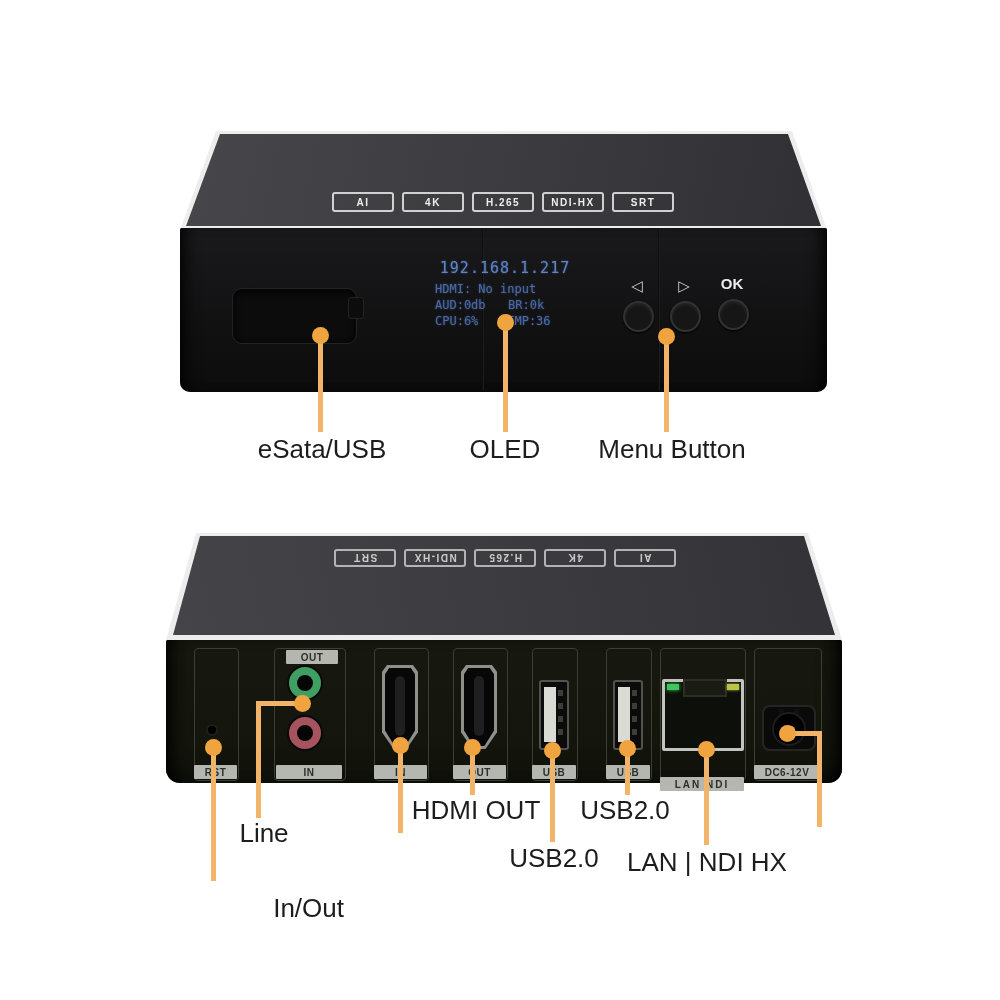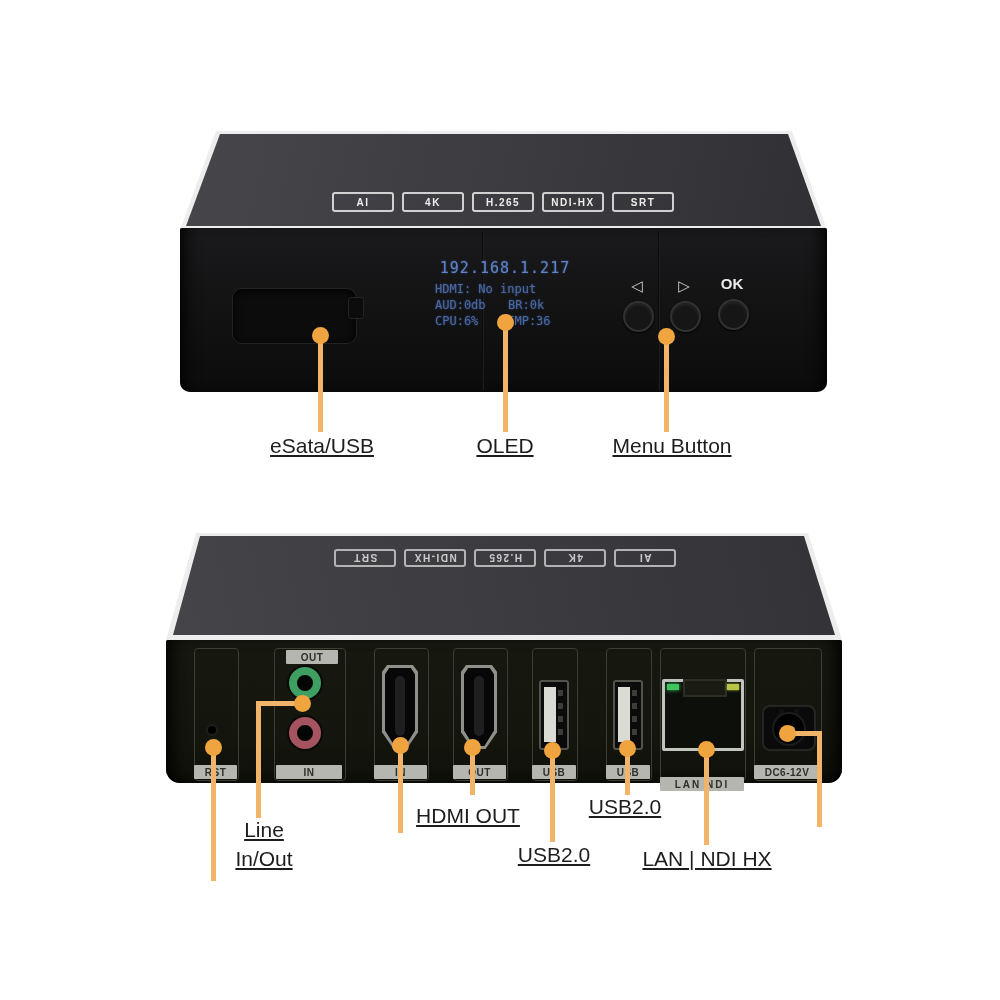--- a/index.html
+++ b/index.html
@@ -64,21 +64,21 @@
                border:2px solid #252525; border-radius:8px; box-sizing:border-box; }
   .dc-circle { position:absolute; left:8px; top:5px; width:34px; height:34px; border-radius:50%;
                background:#000; border:2px solid #1c1c1c; box-sizing:border-box; }
   .dc-pin { position:absolute; left:12px; top:12px; width:9px; height:9px; border-radius:50%; background:#c8c8c2; }
   .dc-prong { position:absolute; width:5px; height:8px; background:#111; }
 
   
   .cl { position:absolute; width:5px; background:#f1b468; }
   .clh { position:absolute; height:5px; background:#f1b468; }
   .cd { position:absolute; width:17px; height:17px; border-radius:50%; background:#f0a43f; }
-  .annot { position:absolute; color:#1d1d1d; font-size:21px; text-align:center;text-decoration:underline; }
+  .annot { position:absolute; color:#1d1d1d; font-size:26px; text-align:center; }
 </style>
 </head>
 <body>
 
 <div class="stage">
 
   <div class="device" style="left:180px; top:131px; width:647px; height:261px;">
 
     <div class="toprim" style="left:0; top:0; width:647px; height:99px; clip-path:polygon(36px 0,612px 0,647px 99px,0 99px);"></div>
     <div class="topface" style="left:0; top:0; width:647px; height:99px;
@@ -215,19 +215,19 @@
   <div class="cd" style="left:205px; top:739px;"></div>
   <div class="cd" style="left:294px; top:695px;"></div>
   <div class="cd" style="left:392px; top:737px;"></div>
   <div class="cd" style="left:464px; top:739px;"></div>
   <div class="cd" style="left:544px; top:742px;"></div>
   <div class="cd" style="left:619px; top:740px;"></div>
   <div class="cd" style="left:698px; top:741px;"></div>
   <div class="cd" style="left:779px; top:725px;"></div>
 
   <div class="annot" style="left:184px; top:818px; width:160px;">Line</div>
-  <div class="annot" style="left:184px; top:847px; width:160px;">In/Out</div>
-  <div class="annot" style="left:378px; top:795px; width:180px;margin-top:9px;">HDMI OUT</div>
+  <div class="annot" style="left:184px; top:893px; width:160px;text-align:right;">In/Out</div>
+  <div class="annot" style="left:386px; top:795px; width:180px;">HDMI OUT</div>
   <div class="annot" style="left:464px; top:843px; width:180px;">USB2.0</div>
   <div class="annot" style="left:535px; top:795px; width:180px;">USB2.0</div>
   <div class="annot" style="left:597px; top:847px; width:220px;">LAN | NDI HX</div>
 
 </div>
 
 </body></html>

